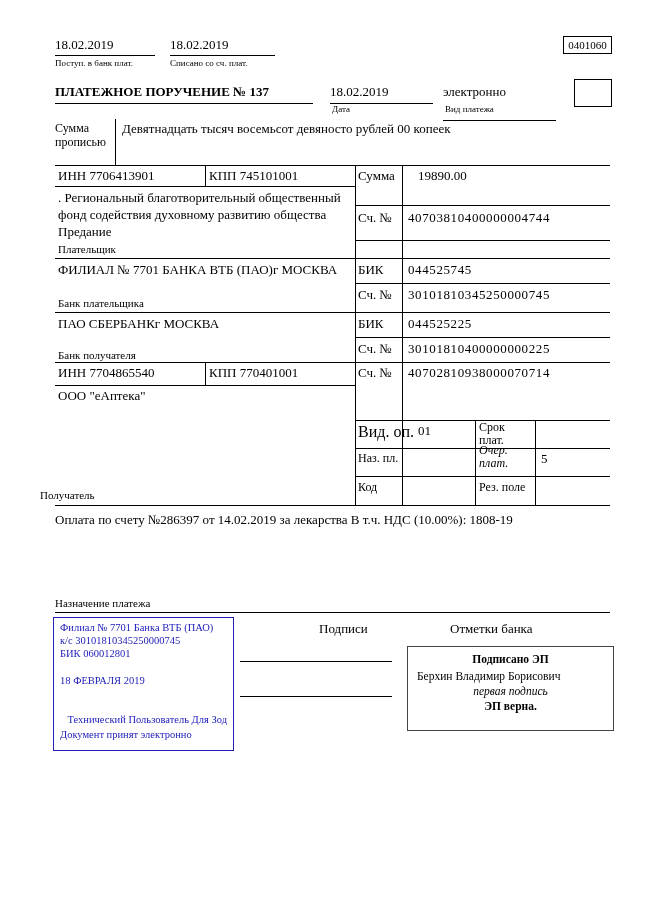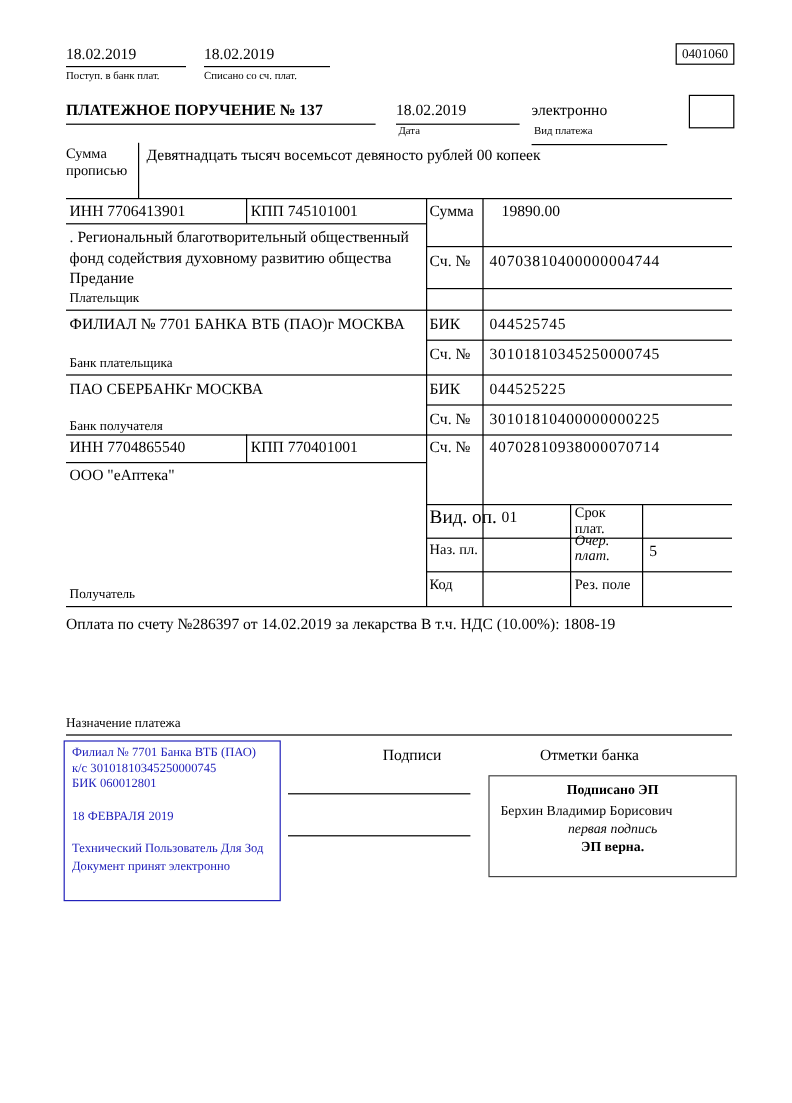--- a/index.html
+++ b/index.html
@@ -91,32 +91,32 @@
   <div class="abs" style="left:58px;  top:388px; width:296px;">ООО "еАптека"</div>
 
   <div class="abs" style="left:358px; top:423px; font-size:16px;">Вид. оп.</div>
   <div class="abs" style="left:418px; top:423px;">01</div>
   <div class="abs" style="left:479px; top:421px; width:52px; font-size:12px; line-height:13px;">Срок плат.</div>
   <div class="abs" style="left:358px; top:451px; font-size:12px;">Наз. пл.</div>
   <div class="abs" style="left:479px; top:444px; width:52px; font-size:12px; line-height:13px;font-style:italic;">Очер. плат.</div>
   <div class="abs" style="left:541px; top:451px;">5</div>
   <div class="abs" style="left:358px; top:480px; font-size:12px;">Код</div>
   <div class="abs" style="left:479px; top:480px; width:56px; font-size:12px;">Рез. поле</div>
-  <div class="abs sec" style="left:58px; top:489px;">Получатель</div>
+  <div class="abs sec" style="left:40px; top:489px;">Получатель</div>
 
   <div class="abs" style="left:55px; top:512px; width:548px;">Оплата по счету №286397 от 14.02.2019 за лекарства В т.ч. НДС (10.00%): 1808-19</div>
   <div class="abs sec" style="left:55px; top:597px;">Назначение платежа</div>
   <div class="hl" style="left:55px; top:612px; width:555px;"></div>
 
   <div class="abs stamp-blue" style="left:53px; top:617px; width:181px; height:134px; padding:3px 6px; font-size:10.5px; line-height:13px;">
     <div>Филиал № 7701 Банка ВТБ (ПАО)</div>
     <div>к/с 30101810345250000745</div>
     <div>БИК 060012801</div>
     <div style="margin-top:14px;">18 ФЕВРАЛЯ 2019</div>
-    <div style="margin-top:14px;">Технический Пользователь Для Зод</div>
+    <div style="margin-top:26px;text-align:right;">Технический Пользователь Для Зод</div>
     <div style="margin-top:2px;">Документ принят электронно</div>
   </div>
 
   <div class="abs" style="left:283px; top:621px;margin-left:36px;">Подписи</div>
   <div class="hl" style="left:240px; top:661px; width:152px;"></div>
   <div class="hl" style="left:240px; top:696px; width:152px;"></div>
 
   <div class="abs" style="left:450px; top:621px;">Отметки банка</div>
   <div class="abs" style="left:407px; top:646px; width:207px; height:85px; border:1px solid #444; font-size:11.5px; line-height:15px; padding-top:5px;">
     <div class="b" style="text-align:center;">Подписано ЭП</div>

